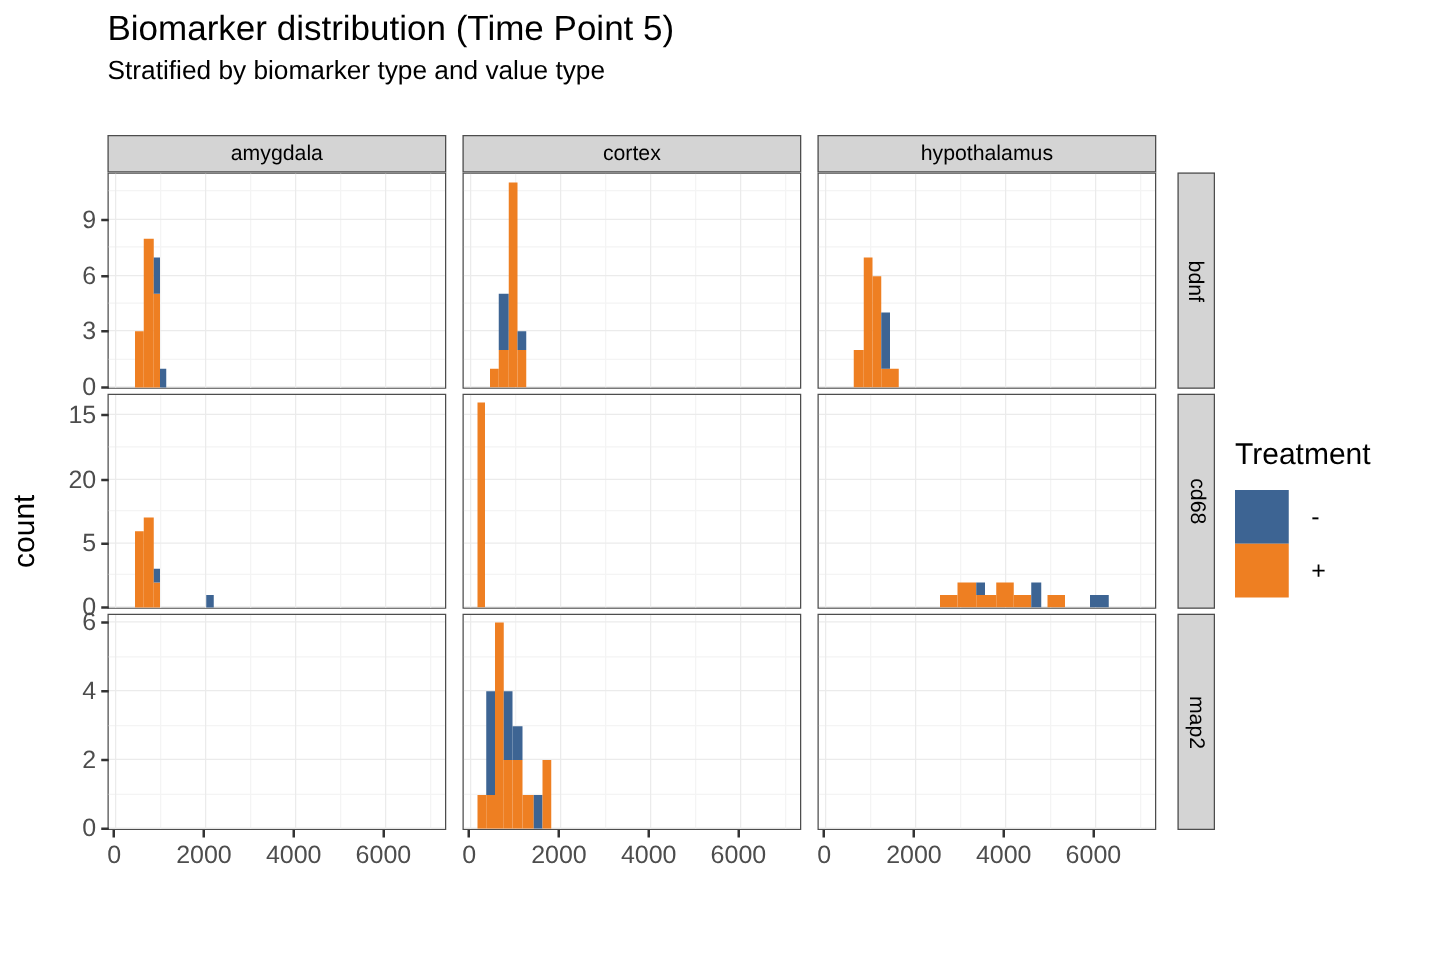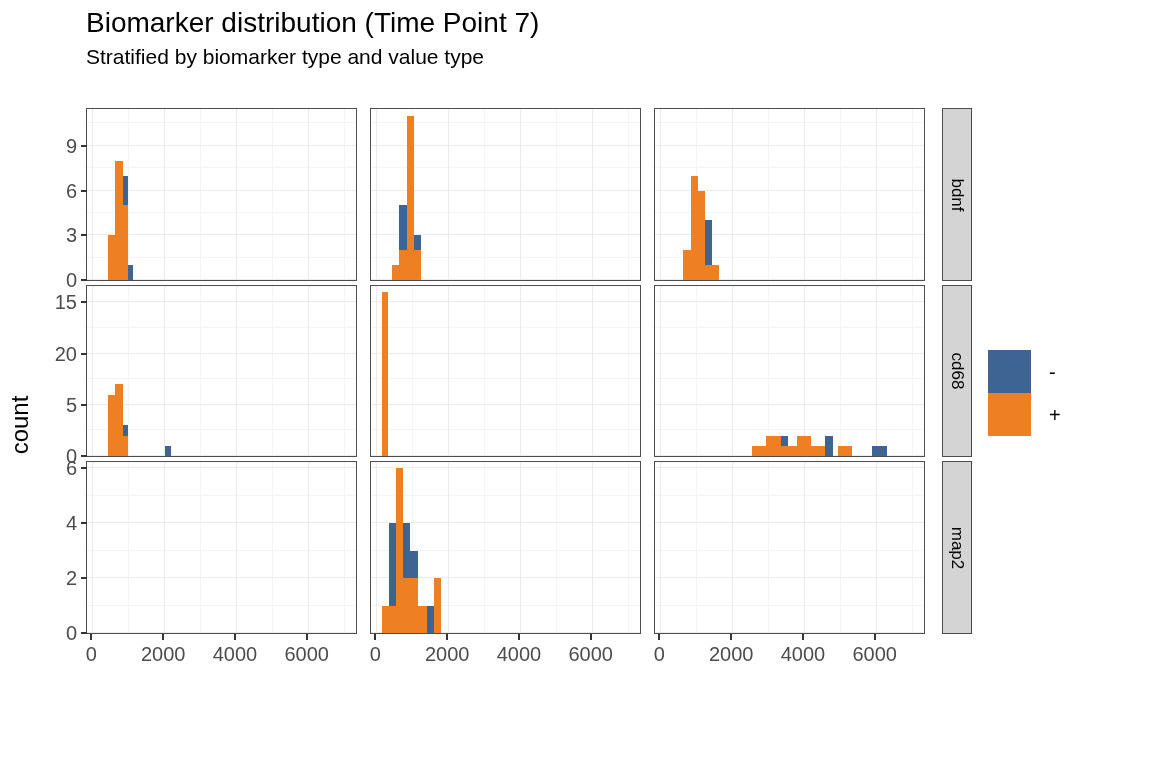--- a/index.html
+++ b/index.html
@@ -232,29 +232,35 @@
     margin-left: 18px;
     line-height: 20px;
   }
 </style>
 </head>
 <body>
 
 <div id="plot-root">
 
   <div class="title-block">
-    <div class="plot-title">Biomarker distribution (Time Point 7)</div>
+    <div class="plot-title">Biomarker distribution (Time Point 5)</div>
     <div class="plot-subtitle">Stratified by biomarker type and value type</div>
   </div>
 
   <div class="axis-title-y-wrap">
     <div class="axis-title-y">count</div>
   </div>
 
   <div class="facet-grid" id="facet-grid">
+      <div class="strip-row">
+        <div class="strip-col" style="width: 271px;">amygdala</div>
+        <div class="strip-col" style="width: 271px;">cortex</div>
+        <div class="strip-col" style="width: 271px;">hypothalamus</div>
+        <div style="width: 34px;"></div>
+      </div>
       <div class="panel-row first">
         <div class="panel" style="width: 271px; height: 173px; overflow: visible;">
           <div class="grid-line minor-h" style="bottom: 22.3707px;"></div>
           <div class="grid-line minor-h" style="bottom: 67.1121px;"></div>
           <div class="grid-line minor-h" style="bottom: 111.853px;"></div>
           <div class="grid-line minor-h" style="bottom: 156.595px;"></div>
           <div class="grid-line minor-v" style="left: 41.2781px;"></div>
           <div class="grid-line minor-v" style="left: 113.066px;"></div>
           <div class="grid-line minor-v" style="left: 184.854px;"></div>
           <div class="grid-line minor-v" style="left: 256.642px;"></div>
@@ -570,20 +576,21 @@
           <div class="x-tick" style="left: 220.748px;">
             <div class="tick-mark"></div>
             <div class="tick-lab">6000</div>
           </div>
         </div>
       </div>
     </div>
 
 
   <div class="legend">
+    <div class="legend-title">Treatment</div>
     <div id="legend-items">
         <div class="legend-item">
           <div class="legend-key" style="background: rgb(61, 100, 147);"></div>
           <div class="legend-label">-</div>
         </div>
         <div class="legend-item">
           <div class="legend-key" style="background: rgb(238, 127, 34);"></div>
           <div class="legend-label">+</div>
         </div>
       </div>

